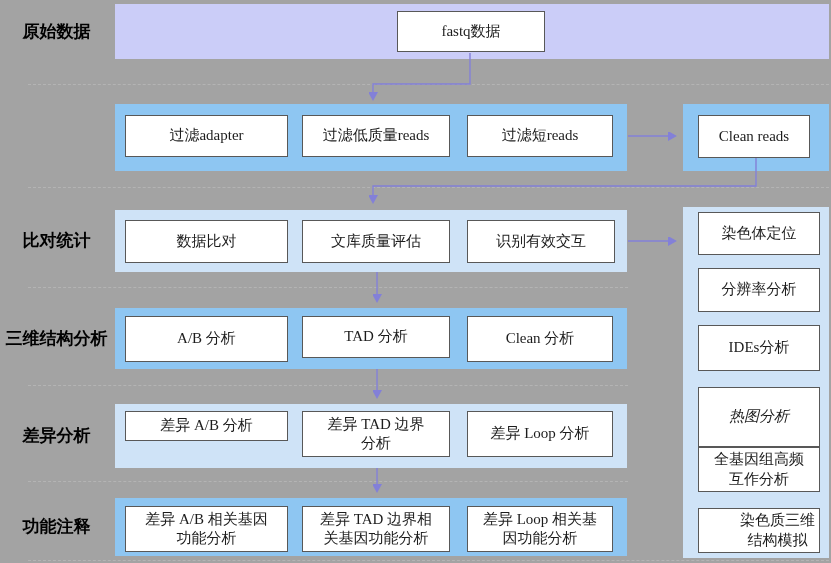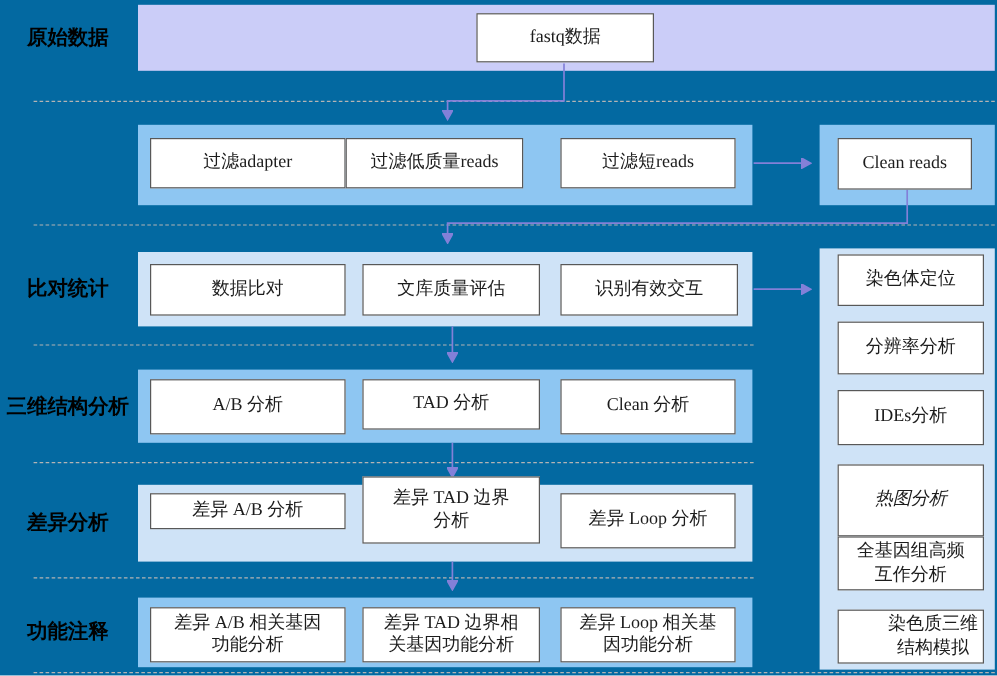--- a/index.html
+++ b/index.html
@@ -5,21 +5,21 @@
   :root{
     --lavender:#cbcdf8;
     --blue:#8ec6f2;
     --lightblue:#cfe3f7;
     --arrow:#8380d8;
     --border:#585858;
     --dash:#b4b4b4;
   }
   html,body{margin:0;padding:0;background:#ffffff;}
   .diagram{
-    position:relative;width:831px;height:563px;background:#0369a1;overflow:hidden;
+    position:relative;width:831px;height:563px;background:#a3a3a3;overflow:hidden;
     font-family:"Liberation Serif",serif;
   }
   .band{position:absolute;}
   .band.lavender{background:var(--lavender);}
   .band.blue{background:var(--blue);}
   .band.lightblue{background:var(--lightblue);}
   .dash{position:absolute;height:0;border-top:1px dashed var(--dash);}
   .row-label{
     position:absolute;left:0;width:113px;text-align:center;
     font-family:"Liberation Sans",sans-serif;font-weight:bold;
@@ -72,34 +72,34 @@
 
   <div class="row-label" style="top:23px;">原始数据</div>
   <div class="row-label" style="top:232px;">比对统计</div>
   <div class="row-label" style="top:330px;">三维结构分析</div>
   <div class="row-label" style="top:427px;">差异分析</div>
   <div class="row-label" style="top:518px;">功能注释</div>
 
   <div class="node" style="left:397px;top:11px;width:148px;height:41px;">fastq数据</div>
 
   <div class="node" style="left:125px;top:115px;width:163px;height:42px;">过滤adapter</div>
-  <div class="node" style="left:288px;top:115px;width:148px;height:42px;text-align:center;">过滤低质量reads</div>
+  <div class="node" style="left:302px;top:115px;width:148px;height:42px;text-align:center;">过滤低质量reads</div>
   <div class="node" style="left:467px;top:115px;width:146px;height:42px;">过滤短reads</div>
   <div class="node" style="left:698px;top:115px;width:112px;height:43px;">Clean reads</div>
 
   <div class="node" style="left:125px;top:220px;width:163px;height:43px;">数据比对</div>
   <div class="node" style="left:302px;top:220px;width:148px;height:43px;">文库质量评估</div>
   <div class="node" style="left:467px;top:220px;width:148px;height:43px;">识别有效交互</div>
 
   <div class="node" style="left:125px;top:316px;width:163px;height:46px;">A/B 分析</div>
   <div class="node" style="left:302px;top:316px;width:148px;height:42px;">TAD 分析</div>
   <div class="node" style="left:467px;top:316px;width:146px;height:46px;">Clean 分析</div>
 
   <div class="node" style="left:125px;top:411px;width:163px;height:30px;">差异 A/B 分析</div>
-  <div class="node" style="left:302px;top:397px;width:148px;height:56px;">差异 TAD 边界
+  <div class="node" style="left:302px;top:411px;width:148px;height:46px;">差异 TAD 边界
 分析</div>
   <div class="node" style="left:467px;top:411px;width:146px;height:46px;">差异 Loop 分析</div>
 
   <div class="node" style="left:125px;top:506px;width:163px;height:46px;">差异 A/B 相关基因
 功能分析</div>
   <div class="node" style="left:302px;top:506px;width:148px;height:46px;">差异 TAD 边界相
 关基因功能分析</div>
   <div class="node" style="left:467px;top:506px;width:146px;height:46px;">差异 Loop 相关基
 因功能分析</div>
 

